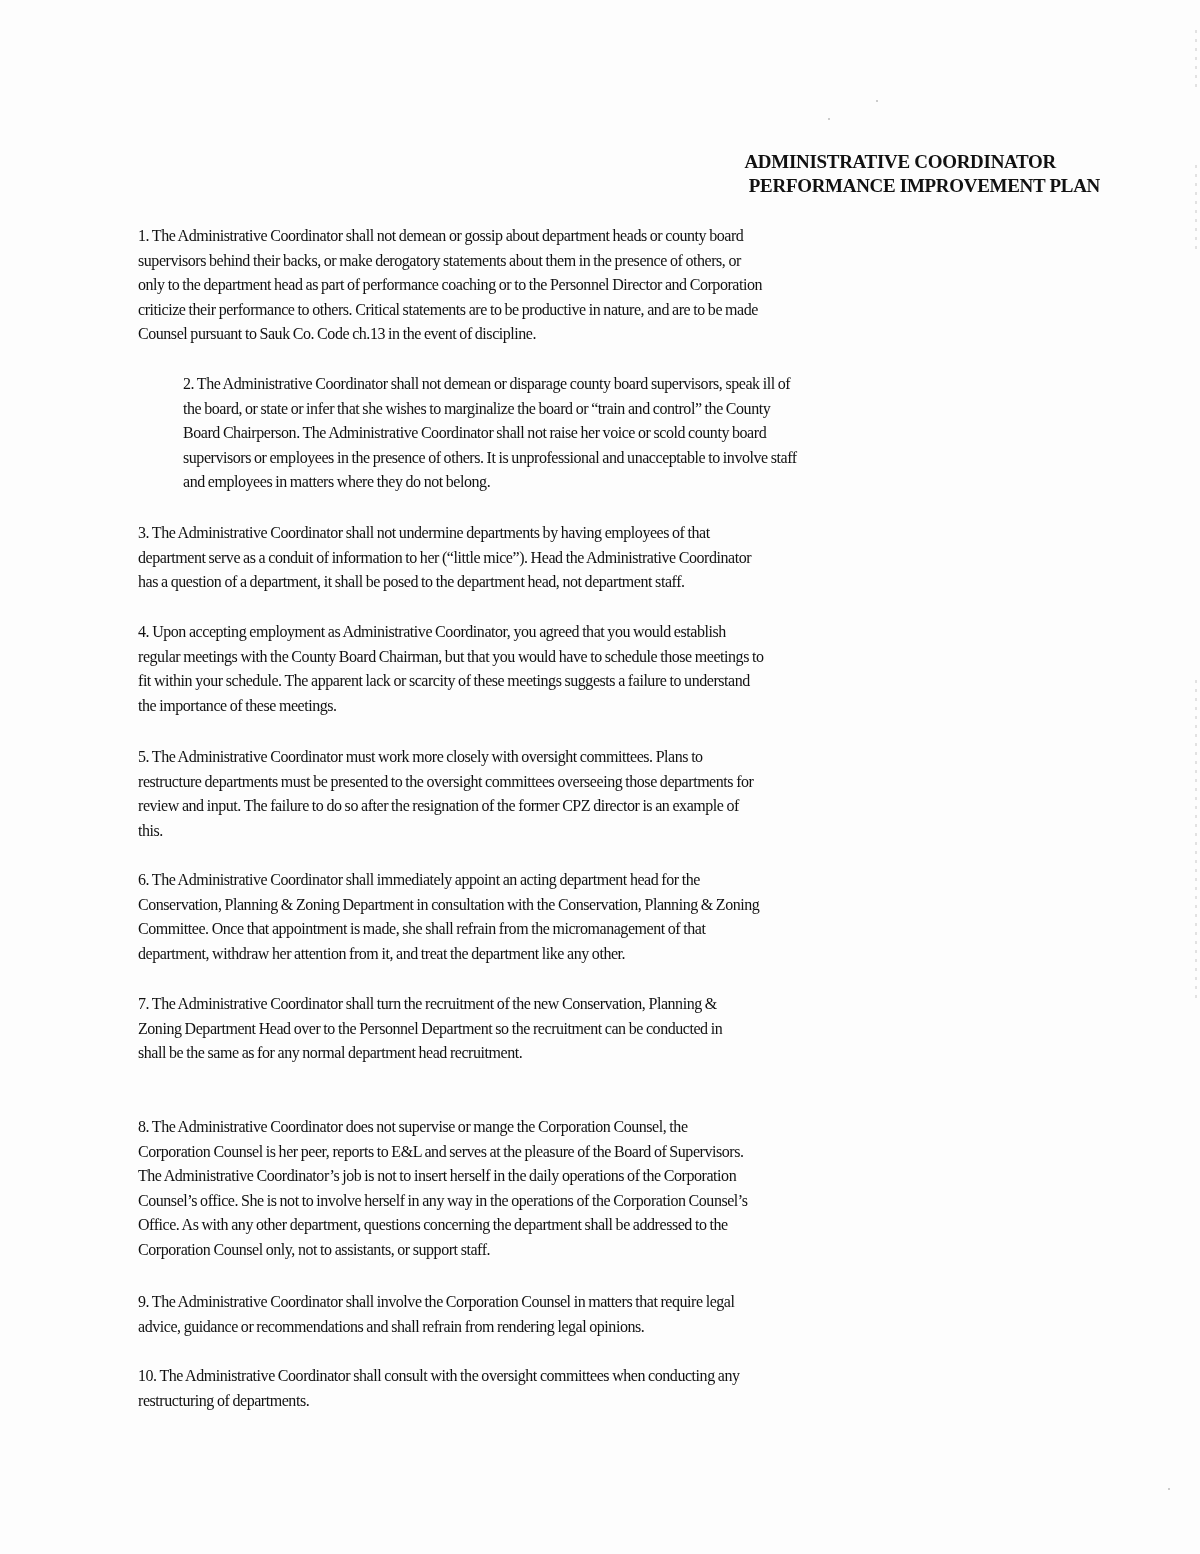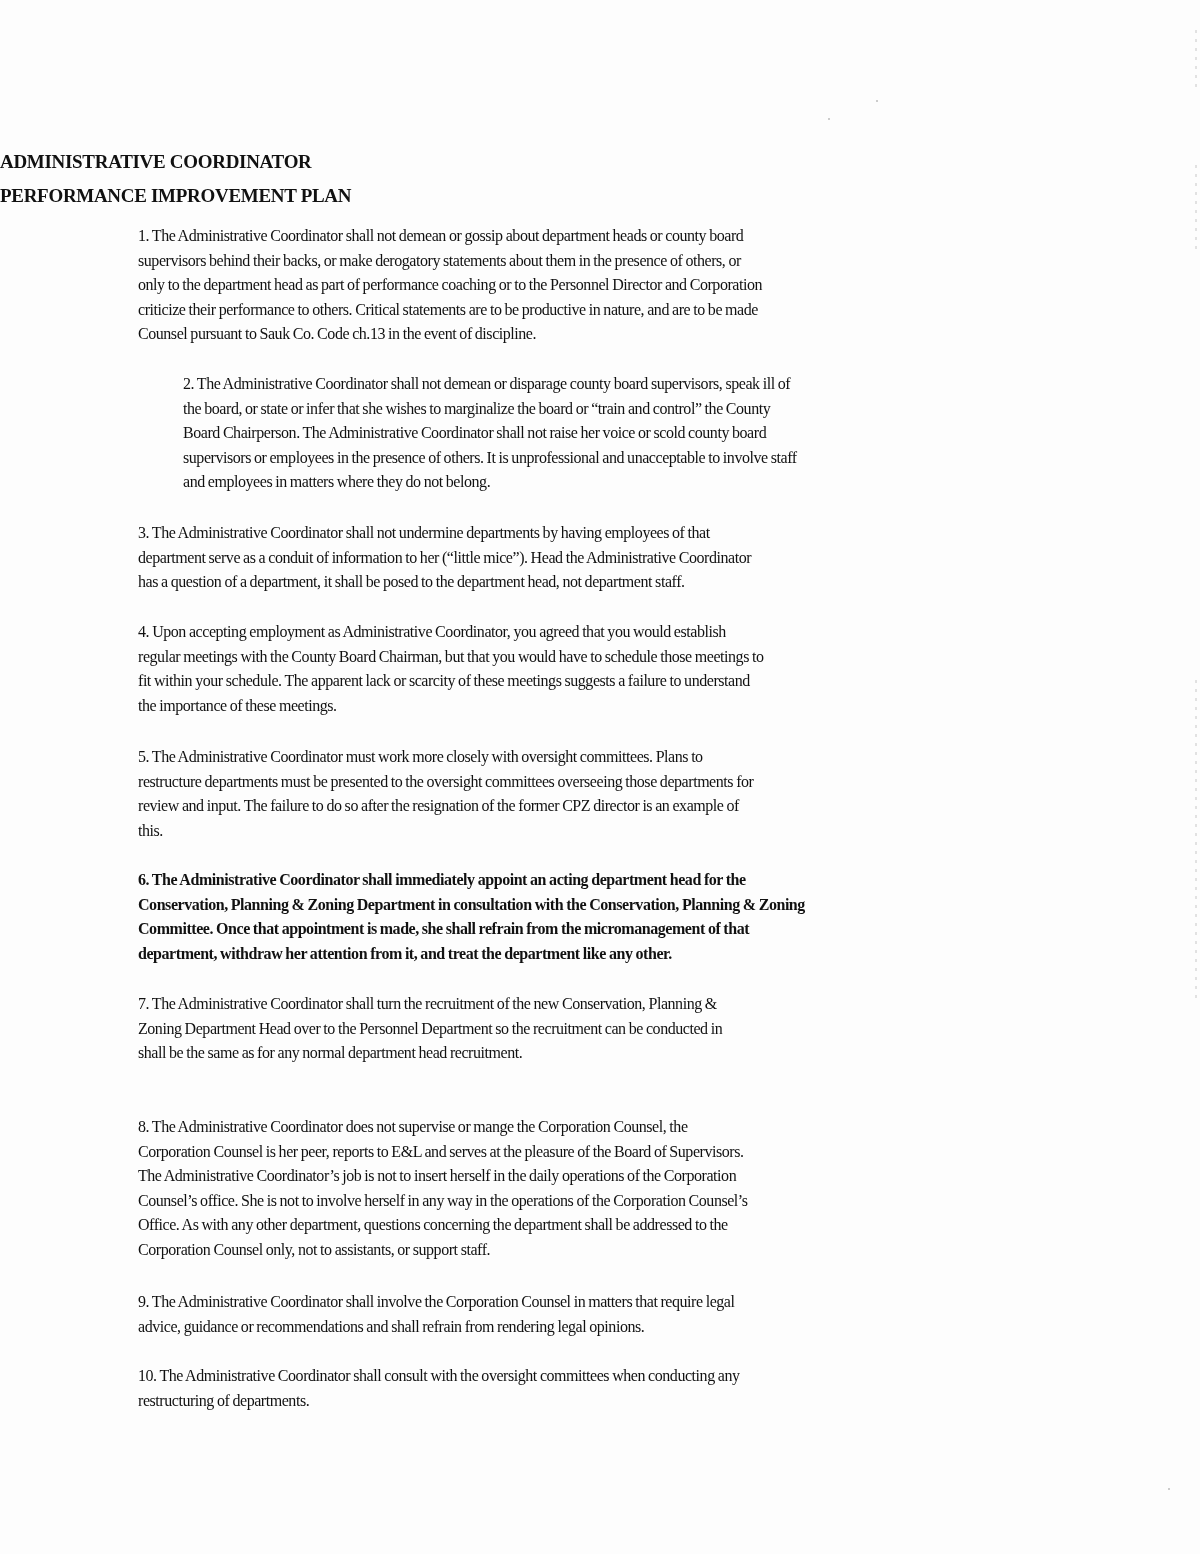--- a/index.html
+++ b/index.html
@@ -18,28 +18,28 @@
     .page {
       position: absolute;
       left: 0; top: 0;
       width: 1200px; height: 1554px;
       background: #fdfdfd;
     }
     .title {
       position: absolute;
       left: 0;
       width: 1056px;
-      text-align: left;
+      text-align: right;
       font-weight: bold;
       font-size: 19px;
       letter-spacing: -0.3px;
       line-height: 24px;
     }
     .title-line1 { top: 150px; }
-    .title-line2 { top: 184px; }
+    .title-line2 { top: 174px; padding-left: 44px; }
     .para {
       position: absolute;
       left: 138px;
       width: 940px;
       font-size: 16px;
       line-height: 24.6px;
       letter-spacing: -0.45px;
       word-spacing: -0.5px;
     }
     .para .line {
@@ -97,21 +97,21 @@
     <span class="line">the importance of these meetings.</span>
   </div>
 
   <div class="para" style="top:745px;">
     <span class="line">5.  The Administrative Coordinator must work more closely with oversight committees. Plans to</span>
     <span class="line">restructure departments must be presented to the oversight committees overseeing those departments for</span>
     <span class="line">review and input. The failure to do so after the resignation of the former CPZ director is an example of</span>
     <span class="line">this.</span>
   </div>
 
-  <div class="para" style="top:868px;font-weight:bold;">
+  <div class="para" style="top:868px;">
     <span class="line">6.  The Administrative Coordinator shall immediately appoint an acting department head for the</span>
     <span class="line">Conservation, Planning &amp; Zoning Department in consultation with the Conservation, Planning &amp; Zoning</span>
     <span class="line">Committee. Once that appointment is made, she shall refrain from the micromanagement of that</span>
     <span class="line">department, withdraw her attention from it, and treat the department like any other.</span>
   </div>
 
   <div class="para" style="top:992px;">
     <span class="line">7.  The Administrative Coordinator shall turn the recruitment of the new Conservation, Planning &amp;</span>
     <span class="line">Zoning Department Head over to the Personnel Department so the recruitment can be conducted in</span>
     <span class="line">shall be the same as for any normal department head recruitment.</span>

